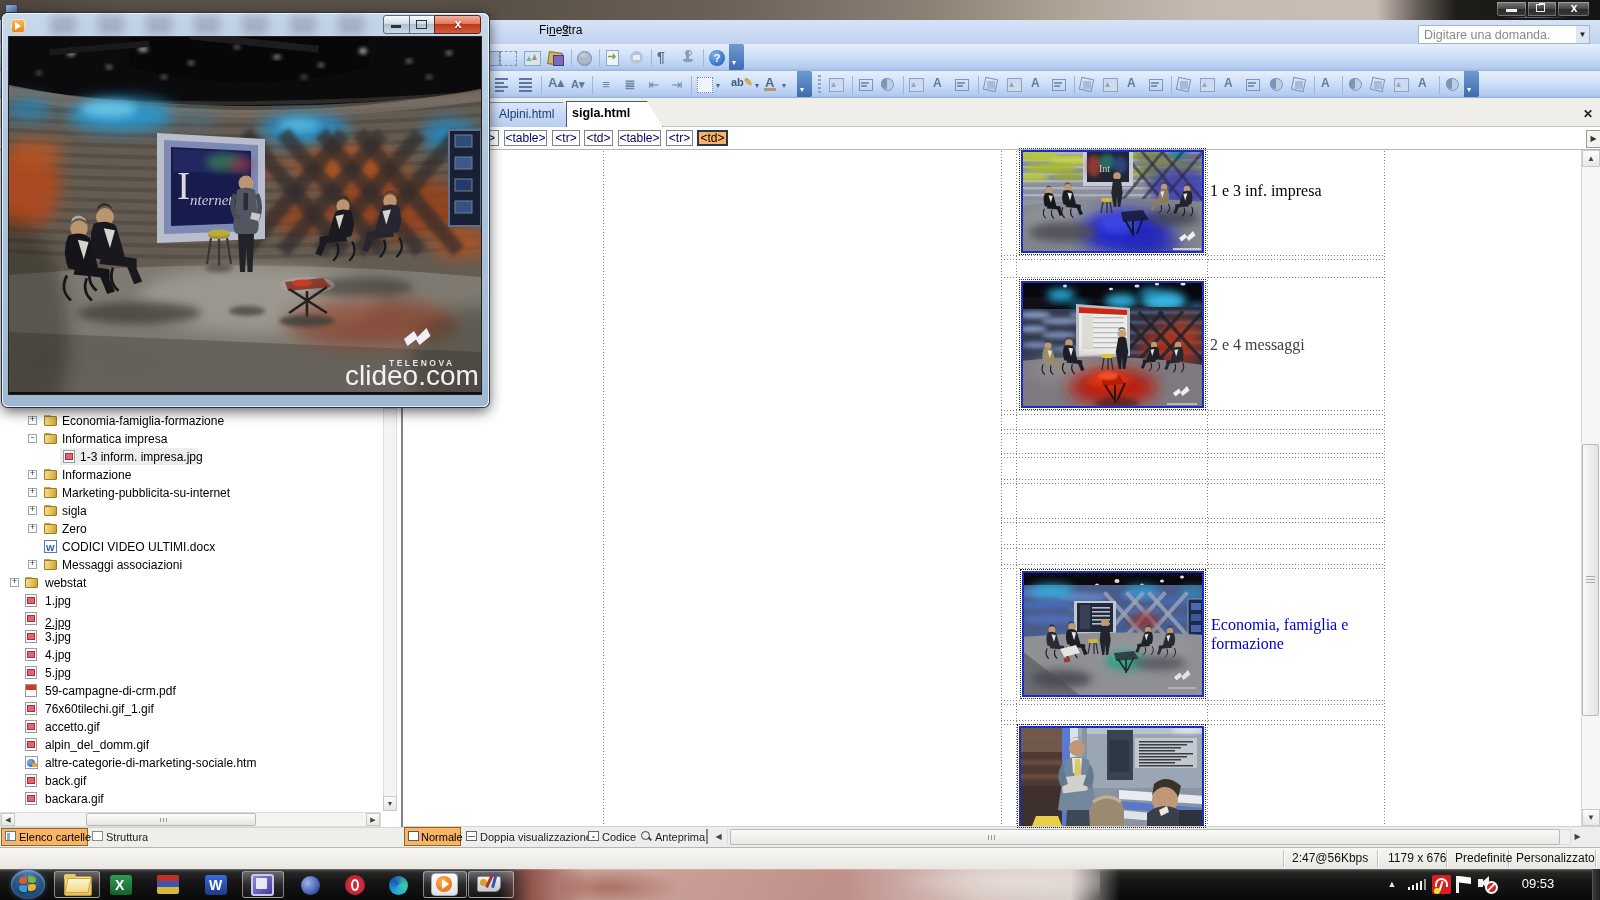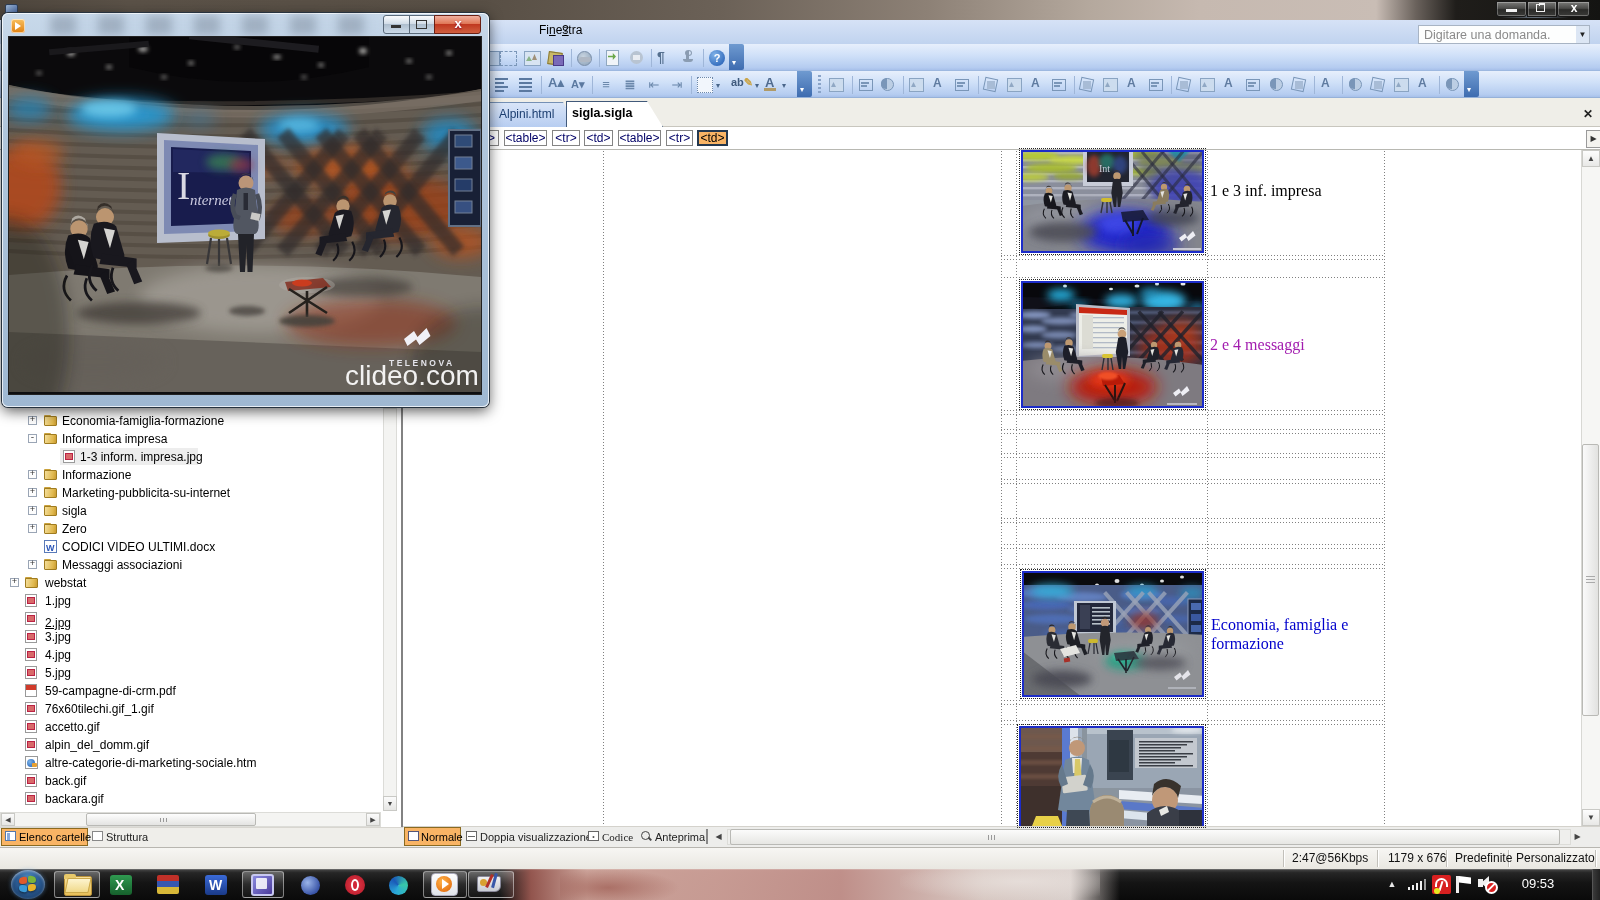--- a/index.html
+++ b/index.html
@@ -196,21 +196,21 @@
 <div style="position:absolute;left:1444px;top:76px;width:18px;height:18px;">
       <div style="position:absolute;left:2px;top:2px;width:11px;height:11px;background:#bccee4;border-radius:50%;border:1px solid #7a96b8;"></div>
       <div style="position:absolute;left:2px;top:2px;width:6px;height:11px;background:#7a96b8;border-radius:6px 0 0 6px;"></div>
     </div>
 <div style="position:absolute;left:1464px;top:71px;width:15px;height:26px;background:linear-gradient(#6f9ad0,#3e6cb0);border-radius:0 2px 2px 0;"></div>
 <div style="position:absolute;left:1467px;top:85px;font-family:'Liberation Sans',sans-serif;font-size:8px;color:#fff;">▾</div>
 <div style="position:absolute;left:0;top:98px;width:1600px;height:29px;background:#efeee8;border-bottom:1px solid #c8c6be;box-sizing:border-box;"></div>
 <div style="position:absolute;left:489px;top:102px;width:86px;height:24px;background:linear-gradient(#d9e5f8,#b7cdf1);border:1px solid #7490b5;border-bottom:none;clip-path:polygon(0 0,74px 0,100% 100%,0 100%);"></div>
 <div style="position:absolute;left:499px;top:107px;font-family:'Liberation Sans',sans-serif;font-size:12px;color:#1c3e70;">Alpini.html</div>
 <div style="position:absolute;left:566px;top:101px;width:95px;height:25px;background:#fff;border:1px solid #41597a;border-bottom:none;clip-path:polygon(0 0,81px 0,100% 100%,0 100%);"></div>
-<div style="position:absolute;left:572px;top:106px;font-family:'Liberation Sans',sans-serif;font-size:12.5px;font-weight:bold;color:#000;">sigla.sigla</div>
+<div style="position:absolute;left:572px;top:106px;font-family:'Liberation Sans',sans-serif;font-size:12.5px;font-weight:bold;color:#000;">sigla.html</div>
 <div style="position:absolute;left:1583px;top:107px;font-family:'Liberation Sans',sans-serif;font-size:12px;color:#222;font-weight:bold;">✕</div>
 <div style="position:absolute;left:0;top:127px;width:1600px;height:23px;background:#fff;border-bottom:1px solid #b8b8b2;box-sizing:border-box;"></div>
 <div class="tb" style="left:484px;top:130px;width:15px;">&gt;</div>
 <div class="tb" style="left:504px;top:130px;width:43px;">&lt;table&gt;</div>
 <div class="tb" style="left:552px;top:130px;width:28px;">&lt;tr&gt;</div>
 <div class="tb" style="left:584px;top:130px;width:29px;">&lt;td&gt;</div>
 <div class="tb" style="left:618px;top:130px;width:43px;">&lt;table&gt;</div>
 <div class="tb" style="left:666px;top:130px;width:27px;">&lt;tr&gt;</div>
 <div class="tb" style="left:697px;top:130px;width:31px;background:#f9b465;border:2px solid #24384f;line-height:13px;color:#000;">&lt;td&gt;</div>
 <div style="position:absolute;left:1586px;top:130px;width:13px;height:16px;border:1px solid #9a9a9a;background:#f4f3ef;color:#333;font-size:8px;text-align:center;line-height:15px;">▶</div>
@@ -236,21 +236,21 @@
 <div class="hdot" style="left:1001px;top:522px;width:383px;"></div>
 <div class="hdot" style="left:1001px;top:544px;width:383px;"></div>
 <div class="hdot" style="left:1001px;top:548px;width:383px;"></div>
 <div class="hdot" style="left:1001px;top:564px;width:383px;"></div>
 <div class="hdot" style="left:1001px;top:568px;width:383px;"></div>
 <div class="hdot" style="left:1001px;top:700px;width:383px;"></div>
 <div class="hdot" style="left:1001px;top:704px;width:383px;"></div>
 <div class="hdot" style="left:1001px;top:720px;width:383px;"></div>
 <div class="hdot" style="left:1001px;top:724px;width:383px;"></div>
 <div style="position:absolute;left:1210px;top:182px;width:170px;font-family:'Liberation Serif',serif;font-size:16px;color:#000;">1 e 3 inf. impresa</div>
-<div style="position:absolute;left:1210px;top:336px;width:170px;font-family:'Liberation Serif',serif;font-size:16px;color:#a21caf;">2 e 4 messaggi</div>
+<div style="position:absolute;left:1210px;top:336px;width:170px;font-family:'Liberation Serif',serif;font-size:16px;color:#404040;">2 e 4 messaggi</div>
 <div style="position:absolute;left:1211px;top:615px;width:150px;font-family:'Liberation Serif',serif;font-size:16px;line-height:19px;color:#0000cc;">Economia, famiglia e formazione</div>
 <div style="position:absolute;left:1581px;top:150px;width:19px;height:676px;background:#f6f6f4;border-left:1px solid #d8d8d4;box-sizing:border-box;"></div>
 <div style="position:absolute;left:1582px;top:150px;width:18px;height:17px;background:linear-gradient(#fdfdfd,#e8e8e6);border:1px solid #c9c9c5;box-sizing:border-box;color:#444;font-size:8px;text-align:center;line-height:15px;">▲</div>
 <div style="position:absolute;left:1582px;top:809px;width:18px;height:17px;background:linear-gradient(#fdfdfd,#e8e8e6);border:1px solid #c9c9c5;box-sizing:border-box;color:#444;font-size:8px;text-align:center;line-height:15px;">▼</div>
 <div style="position:absolute;left:1582px;top:444px;width:17px;height:272px;background:linear-gradient(90deg,#fafafa,#e2e2e0);border:1px solid #b9b9b5;border-radius:2px;box-sizing:border-box;"></div>
 <div style="position:absolute;left:1586px;top:576px;width:9px;height:1px;background:#aaa;box-shadow:0 3px 0 #aaa,0 6px 0 #aaa;"></div>
 <div style="position:absolute;left:0;top:150px;width:401px;height:662px;background:#fff;"></div>
 <div style="position:absolute;left:0;top:0;width:401px;height:900px;">
       <div style="position:absolute;left:28px;top:416px;width:9px;height:9px;background:#fdfdfd;border:1px solid #9aa5b5;box-sizing:border-box;font-size:9px;line-height:7px;text-align:center;color:#333;font-family:'Liberation Mono',monospace;">+</div>
       <div style="position:absolute;left:44px;top:415px;width:14px;height:11px;">
@@ -376,21 +376,21 @@
 <div style="position:absolute;left:106px;top:831px;font-family:'Liberation Sans',sans-serif;font-size:11px;color:#222;">Struttura</div>
 <div style="position:absolute;left:403px;top:826px;width:1197px;height:21px;background:#ededeb;border-top:1px solid #d4d2cc;box-sizing:border-box;"></div>
 <div style="position:absolute;left:404px;top:827px;width:57px;height:19px;background:#f9b465;border:1px solid #8a6a20;box-sizing:border-box;"></div>
 <div style="position:absolute;left:408px;top:831px;width:11px;height:10px;background:#fff;border:1px solid #557;box-sizing:border-box;"></div>
 <div style="position:absolute;left:421px;top:831px;font-family:'Liberation Sans',sans-serif;font-size:11px;color:#000;">Normale</div>
 <div style="position:absolute;left:466px;top:831px;width:11px;height:10px;background:#fff;border:1px solid #666;box-sizing:border-box;">
       <div style="position:absolute;left:1px;top:4px;width:7px;height:1px;background:#666;"></div>
     </div>
 <div style="position:absolute;left:480px;top:831px;font-family:'Liberation Sans',sans-serif;font-size:11px;color:#222;">Doppia visualizzazione</div>
 <div style="position:absolute;left:588px;top:831px;width:11px;height:10px;background:#fff;border:1px solid #666;box-sizing:border-box;font-size:7px;line-height:9px;text-align:center;color:#555;">•</div>
-<div style="position:absolute;left:602px;top:831px;font-family:Liberation Serif, serif;font-size:11px;color:#222;">Codice</div>
+<div style="position:absolute;left:602px;top:831px;font-family:Liberation Sans, sans-serif;font-size:11px;color:#222;">Codice</div>
 <div style="position:absolute;left:641px;top:831px;width:11px;height:11px;">
       <div style="position:absolute;left:0;top:0;width:7px;height:7px;border:1.5px solid #444;border-radius:50%;"></div>
       <div style="position:absolute;left:7px;top:7px;width:4px;height:1.5px;background:#444;transform:rotate(45deg);"></div>
     </div>
 <div style="position:absolute;left:655px;top:831px;font-family:'Liberation Sans',sans-serif;font-size:11px;color:#222;">Anteprima</div>
 <div style="position:absolute;left:706px;top:829px;width:2px;height:15px;background:#888;"></div>
 <div style="position:absolute;left:712px;top:830px;width:13px;height:14px;color:#444;font-size:8px;text-align:center;line-height:14px;">◀</div>
 <div style="position:absolute;left:727px;top:829px;width:844px;height:16px;background:#efefed;border:1px solid #dcdcd8;box-sizing:border-box;"></div>
 <div style="position:absolute;left:730px;top:829px;width:830px;height:16px;background:linear-gradient(#fbfbfb,#e6e6e3);border:1px solid #b9b9b5;border-radius:2px;box-sizing:border-box;"></div>
 <div style="position:absolute;left:988px;top:835px;width:1px;height:5px;background:#999;box-shadow:3px 0 0 #999,6px 0 0 #999;"></div>

